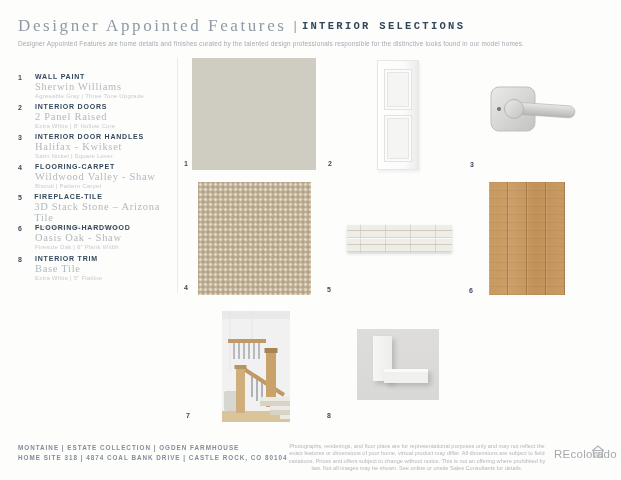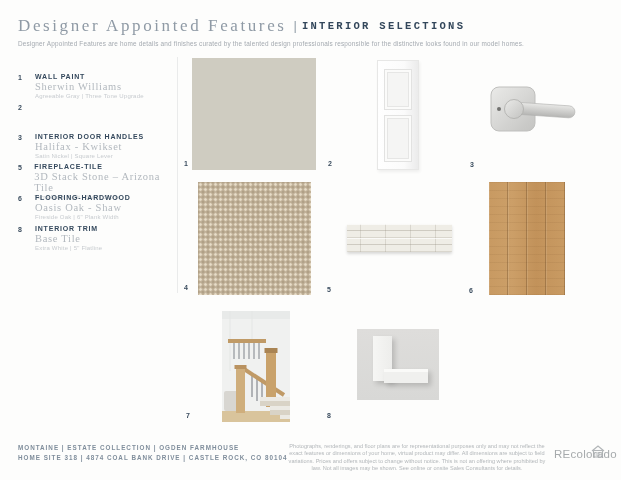--- a/index.html
+++ b/index.html
@@ -87,27 +87,40 @@
     <div class="sel-item">
       <div class="sel-num">1</div>
       <div>
         <div class="sel-cat">WALL PAINT</div>
         <div class="sel-name">Sherwin Williams</div>
         <div class="sel-details">Agreeable Gray  |  Three Tone Upgrade</div>
       </div>
     </div>
     <div class="sel-item">
       <div class="sel-num">2</div>
+      <div>
+        <div class="sel-cat">INTERIOR DOORS</div>
+        <div class="sel-name">2 Panel Raised</div>
+        <div class="sel-details">Extra White  |  8' Hollow Core</div>
+      </div>
     </div>
     <div class="sel-item">
       <div class="sel-num">3</div>
       <div>
         <div class="sel-cat">INTERIOR DOOR HANDLES</div>
         <div class="sel-name">Halifax - Kwikset</div>
         <div class="sel-details">Satin Nickel  |  Square Lever</div>
+      </div>
+    </div>
+    <div class="sel-item">
+      <div class="sel-num">4</div>
+      <div>
+        <div class="sel-cat">FLOORING-CARPET</div>
+        <div class="sel-name">Wildwood Valley - Shaw</div>
+        <div class="sel-details">Biscuit  |  Pattern Carpet</div>
       </div>
     </div>
     <div class="sel-item" style="height:31px">
       <div class="sel-num">5</div>
       <div>
         <div class="sel-cat">FIREPLACE-TILE</div>
         <div class="sel-name">3D Stack Stone – Arizona Tile</div>
         <div class="sel-details">Terra Nova Split  |  Stack Stone</div>
       </div>
     </div>

